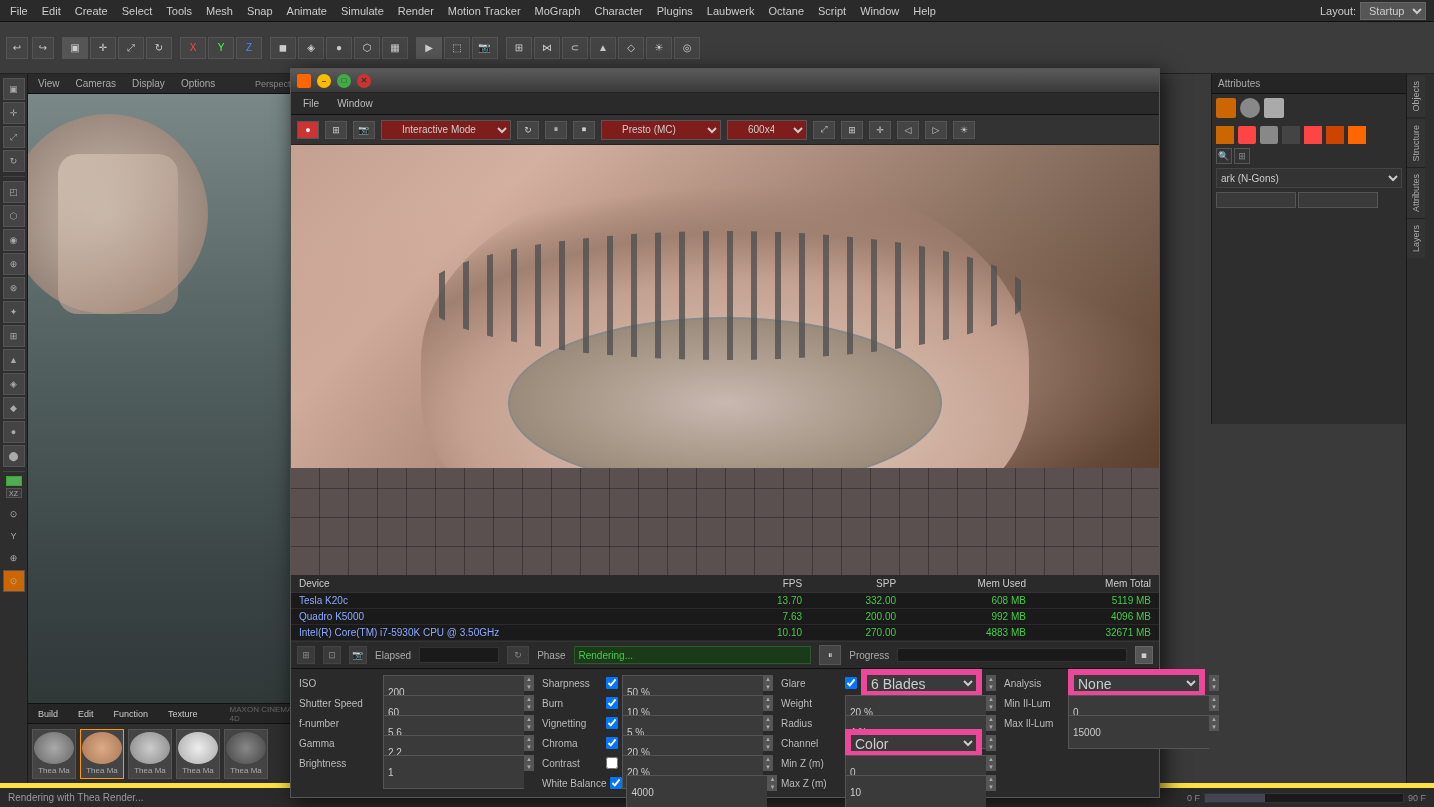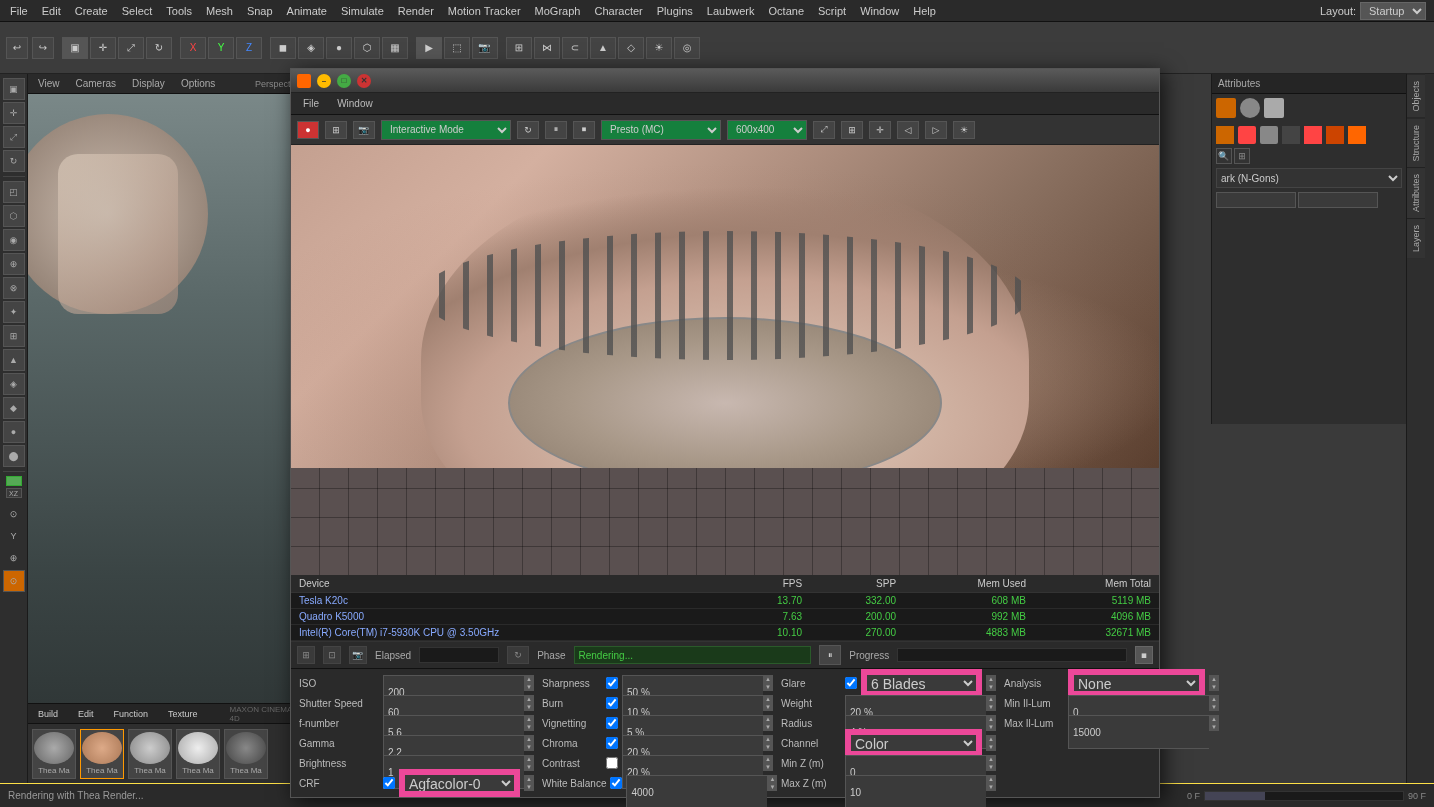--- a/index.html
+++ b/index.html
@@ -133,21 +133,21 @@
       background: #2e2e2e;
       border-left: 1px solid #1a1a1a;
     }
 
     
     #bottom-bar {
       position: absolute;
       bottom: 0; left: 0; right: 0;
       height: 24px;
       background: #2a2a2a;
-      border-top: 1px solid #fde047;
+      border-top: 5px solid #fde047;
       display: flex;
       align-items: center;
       padding: 0 8px;
       font-size: 10px;
       color: #999;
     }
 
     
     #material-bar {
       position: absolute;
@@ -289,25 +289,25 @@
       border: 1px solid #555;
       color: #ccc;
       font-size: 10px;
       cursor: pointer;
       display: flex;
       align-items: center;
       gap: 2px;
     }
     .thea-select {
       height: 20px;
-      background: #15803d;
+      background: #7f1d1d;
       border: 1px solid #555;
       color: #ccc;
       font-size: 10px;
-      padding: 0 4px;
+      padding: 0 16px;
     }
 
     #thea-render-area {
       flex: 1;
       background: #000;
       position: relative;
       overflow: hidden;
       min-height: 0;
     }
     #render-image {
@@ -917,31 +917,20 @@
       <div class="setting-row">
         <span class="setting-label">Brightness</span>
         <div class="input-with-spin">
           <input type="text" value="1" style="">
           <div class="spin-arrows">
             <button class="spin-arrow">▲</button>
             <button class="spin-arrow">▼</button>
           </div>
         </div>
       </div>
-      <div class="setting-row">
-        <span class="setting-label">CRF</span>
-        <input type="checkbox" checked="" class="setting-checkbox" style="">
-        <select class="setting-select">
-          <option>Agfacolor-0</option>
-        </select>
-        <div class="spin-arrows">
-          <button class="spin-arrow">▲</button>
-          <button class="spin-arrow">▼</button>
-        </div>
-      </div>
     </div>
 
     <div>
       <div class="setting-row">
         <span class="setting-label-sm">Sharpness</span>
         <input type="checkbox" checked="" class="setting-checkbox" style="">
         <div class="input-with-spin">
           <input type="text" value="50 %" style="">
           <div class="spin-arrows">
             <button class="spin-arrow">▲</button>

